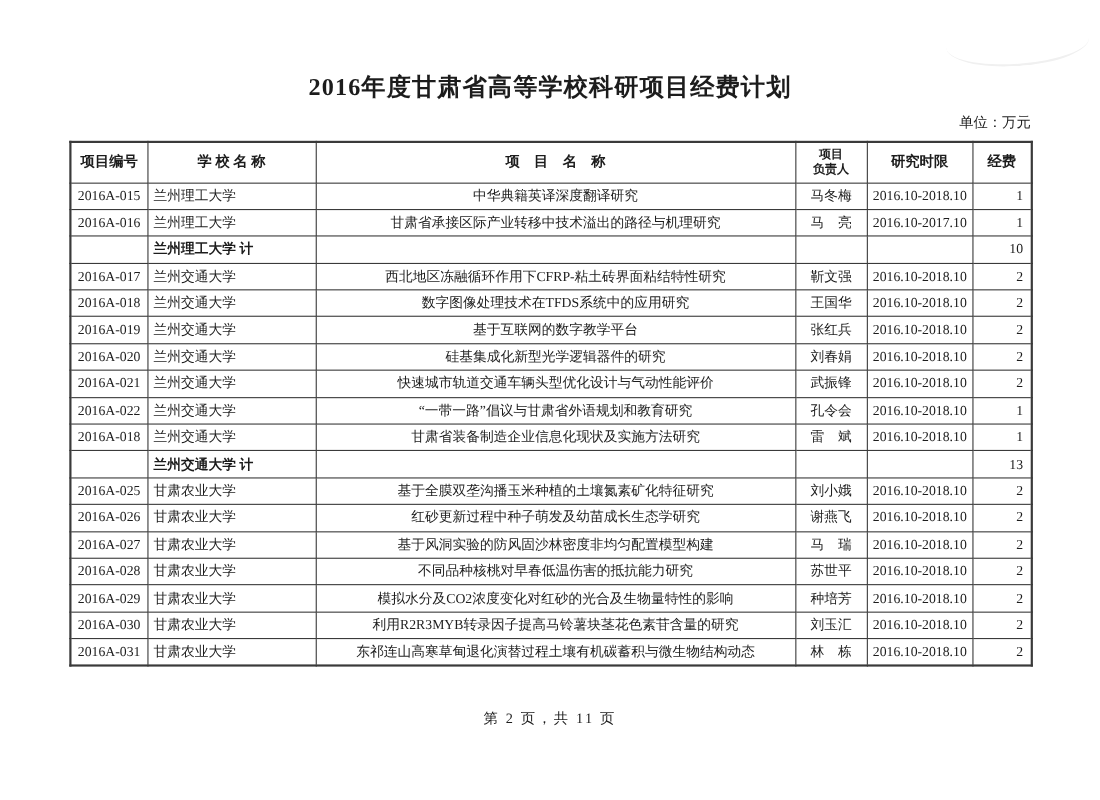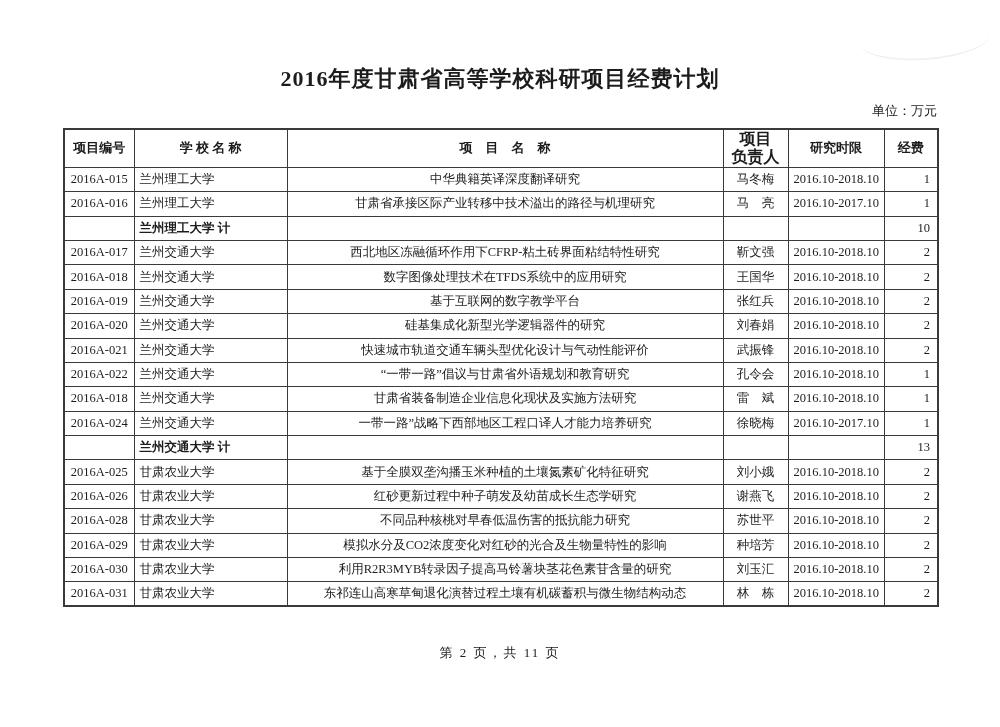--- a/index.html
+++ b/index.html
@@ -78,21 +78,21 @@
       <col style="width:436px">
       <col style="width:65px">
       <col style="width:96px">
       <col style="width:54px">
     </colgroup>
     <thead>
       <tr>
         <th>项目编号</th>
         <th>学 校 名 称</th>
         <th>项　目　名　称</th>
-        <th style="font-size:16px">项目
+        <th style="font-size:11px">项目
 负责人</th>
         <th>研究时限</th>
         <th>经费</th>
       </tr>
     </thead>
     <tbody>
   <tr>
     <td class="c-id">2016A-015</td>
     <td class="c-school">兰州理工大学</td>
     <td class="c-project">中华典籍英译深度翻译研究</td>
@@ -175,28 +175,20 @@
 
   <tr>
     <td class="c-id">2016A-018</td>
     <td class="c-school">兰州交通大学</td>
     <td class="c-project">甘肃省装备制造企业信息化现状及实施方法研究</td>
     <td class="c-leader">雷　斌</td>
     <td class="c-period">2016.10-2018.10</td>
     <td class="c-fund">1</td>
   </tr>
 
-  <tr>
-    <td class="c-id">2016A-024</td>
-    <td class="c-school">兰州交通大学</td>
-    <td class="c-project">一带一路”战略下西部地区工程口译人才能力培养研究</td>
-    <td class="c-leader">徐晓梅</td>
-    <td class="c-period">2016.10-2017.10</td>
-    <td class="c-fund">1</td>
-  </tr>
 
   <tr class="subtotal">
     <td class="c-id"></td>
     <td class="c-school">兰州交通大学 计</td>
     <td class="c-project"></td>
     <td class="c-leader"></td>
     <td class="c-period"></td>
     <td class="c-fund">13</td>
   </tr>
 
@@ -211,20 +203,28 @@
 
   <tr>
     <td class="c-id">2016A-026</td>
     <td class="c-school">甘肃农业大学</td>
     <td class="c-project">红砂更新过程中种子萌发及幼苗成长生态学研究</td>
     <td class="c-leader">谢燕飞</td>
     <td class="c-period">2016.10-2018.10</td>
     <td class="c-fund">2</td>
   </tr>
 
+  <tr>
+    <td class="c-id">2016A-027</td>
+    <td class="c-school">甘肃农业大学</td>
+    <td class="c-project">基于风洞实验的防风固沙林密度非均匀配置模型构建</td>
+    <td class="c-leader">马　瑞</td>
+    <td class="c-period">2016.10-2018.10</td>
+    <td class="c-fund">2</td>
+  </tr>
 
   <tr>
     <td class="c-id">2016A-028</td>
     <td class="c-school">甘肃农业大学</td>
     <td class="c-project">不同品种核桃对早春低温伤害的抵抗能力研究</td>
     <td class="c-leader">苏世平</td>
     <td class="c-period">2016.10-2018.10</td>
     <td class="c-fund">2</td>
   </tr>
 

